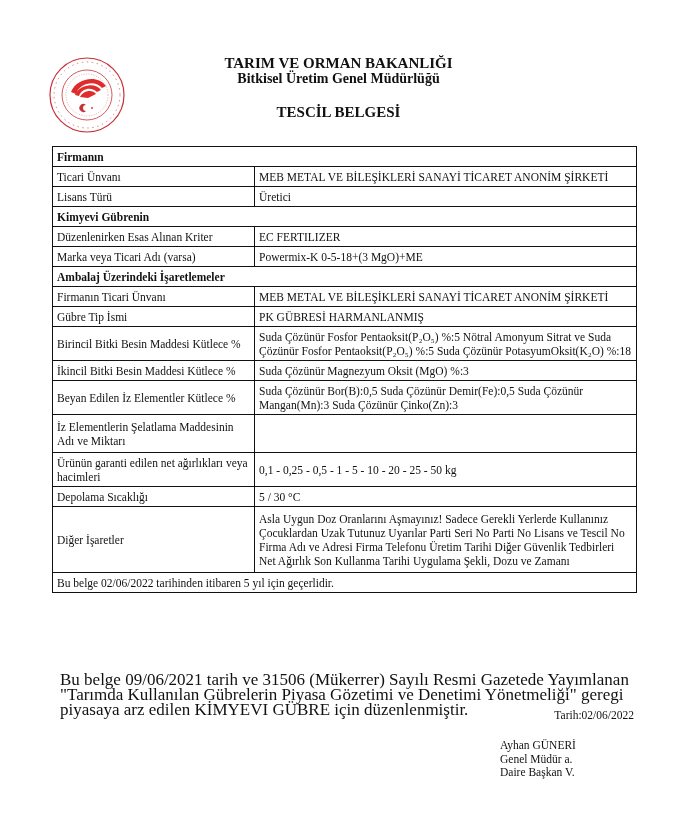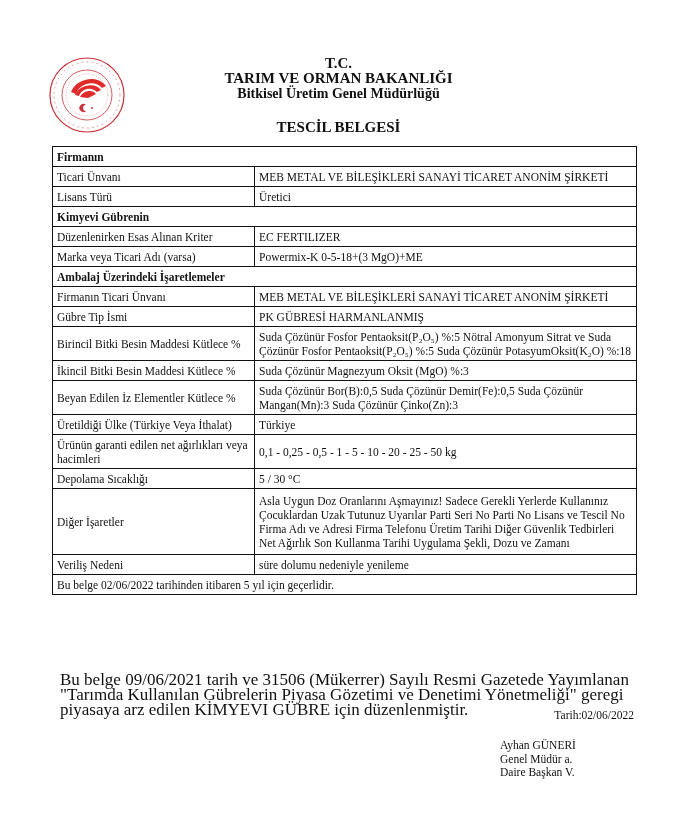--- a/index.html
+++ b/index.html
@@ -54,21 +54,20 @@
       <circle cx="39" cy="39" r="21" fill="none" stroke="#c8323a" stroke-width="0.4" stroke-dasharray="1 1.5"></circle>
       <path d="M23 36 C 28 22, 50 18, 58 30 L 54 32 C 48 24, 32 26, 28 38 Z" fill="#e02b2b"></path>
       <path d="M27 39 C 31 28, 48 26, 53 34 L 49 36 C 45 31, 34 31, 31 40 Z" fill="#e02b2b"></path>
       <path d="M32 41 C 35 34, 45 33, 48 38 L 40 42 Z" fill="#e02b2b"></path>
       <path d="M38 49 a4 4 0 1 0 0.1 6 a3 3 0 1 1 -0.1 -6 z" fill="#c8323a"></path>
       <circle cx="44" cy="52" r="0.9" fill="#c8323a"></circle>
     </svg>
   </div>
 
   <div class="titles">
-    <div class="l1">T.C.</div>
     <div class="l2">TARIM VE ORMAN BAKANLIĞI</div>
     <div class="l3">Bitkisel Üretim Genel Müdürlüğü</div>
     <div class="l4">TESCİL BELGESİ</div>
   </div>
 
 </div>
 
 <table class="reg">
   <tbody>
       <tr class="h20">
@@ -111,39 +110,35 @@
     <td>Suda Çözünür Fosfor Pentaoksit(P₂O₅) %:5 Nötral Amonyum Sitrat ve Suda Çözünür Fosfor Pentaoksit(P₂O₅) %:5 Suda Çözünür PotasyumOksit(K₂O) %:18</td>
   </tr>
   <tr class="h20">
     <td class="lbl">İkincil Bitki Besin Maddesi Kütlece %</td>
     <td>Suda Çözünür Magnezyum Oksit (MgO) %:3</td>
   </tr>
   <tr class="h34">
     <td class="lbl">Beyan Edilen İz Elementler Kütlece %</td>
     <td>Suda Çözünür Bor(B):0,5 Suda Çözünür Demir(Fe):0,5 Suda Çözünür Mangan(Mn):3 Suda Çözünür Çinko(Zn):3</td>
   </tr>
-  <tr class="h20">
-    <td class="lbl">Üretildiği Ülke (Türkiye Veya İthalat)</td>
-    <td>Türkiye</td>
+  <tr class="h50">
+    <td class="lbl">İz Elementlerin Şelatlama Maddesinin Adı ve Miktarı</td>
+    <td></td>
   </tr>
   <tr class="h34">
     <td class="lbl">Ürünün garanti edilen net ağırlıkları veya hacimleri</td>
     <td>0,1 - 0,25 - 0,5 - 1 - 5 - 10 - 20 - 25 - 50 kg</td>
   </tr>
   <tr class="h20">
     <td class="lbl">Depolama Sıcaklığı</td>
     <td>5 / 30 °C</td>
   </tr>
   <tr class="h70">
     <td class="lbl">Diğer İşaretler</td>
     <td>Asla Uygun Doz Oranlarını Aşmayınız! Sadece Gerekli Yerlerde Kullanınız Çocuklardan Uzak Tutunuz Uyarılar Parti Seri No Parti No Lisans ve Tescil No Firma Adı ve Adresi Firma Telefonu Üretim Tarihi Diğer Güvenlik Tedbirleri Net Ağırlık Son Kullanma Tarihi Uygulama Şekli, Dozu ve Zamanı</td>
-  </tr>
-  <tr class="h20">
-    <td class="lbl">Veriliş Nedeni</td>
-    <td>süre dolumu nedeniyle yenileme</td>
   </tr>
   <tr class="h20">
     <td colspan="2">Bu belge 02/06/2022 tarihinden itibaren 5 yıl için geçerlidir.</td>
   </tr>
 </tbody>
   </table>
 
 <div class="note">Bu belge 09/06/2021 tarih ve 31506 (Mükerrer) Sayılı Resmi Gazetede Yayımlanan "Tarımda Kullanılan Gübrelerin Piyasa Gözetimi ve Denetimi Yönetmeliği" geregi piyasaya arz edilen KİMYEVI GÜBRE için düzenlenmiştir.</div>
 <div class="date">Tarih:02/06/2022</div>
 <div class="sign">

